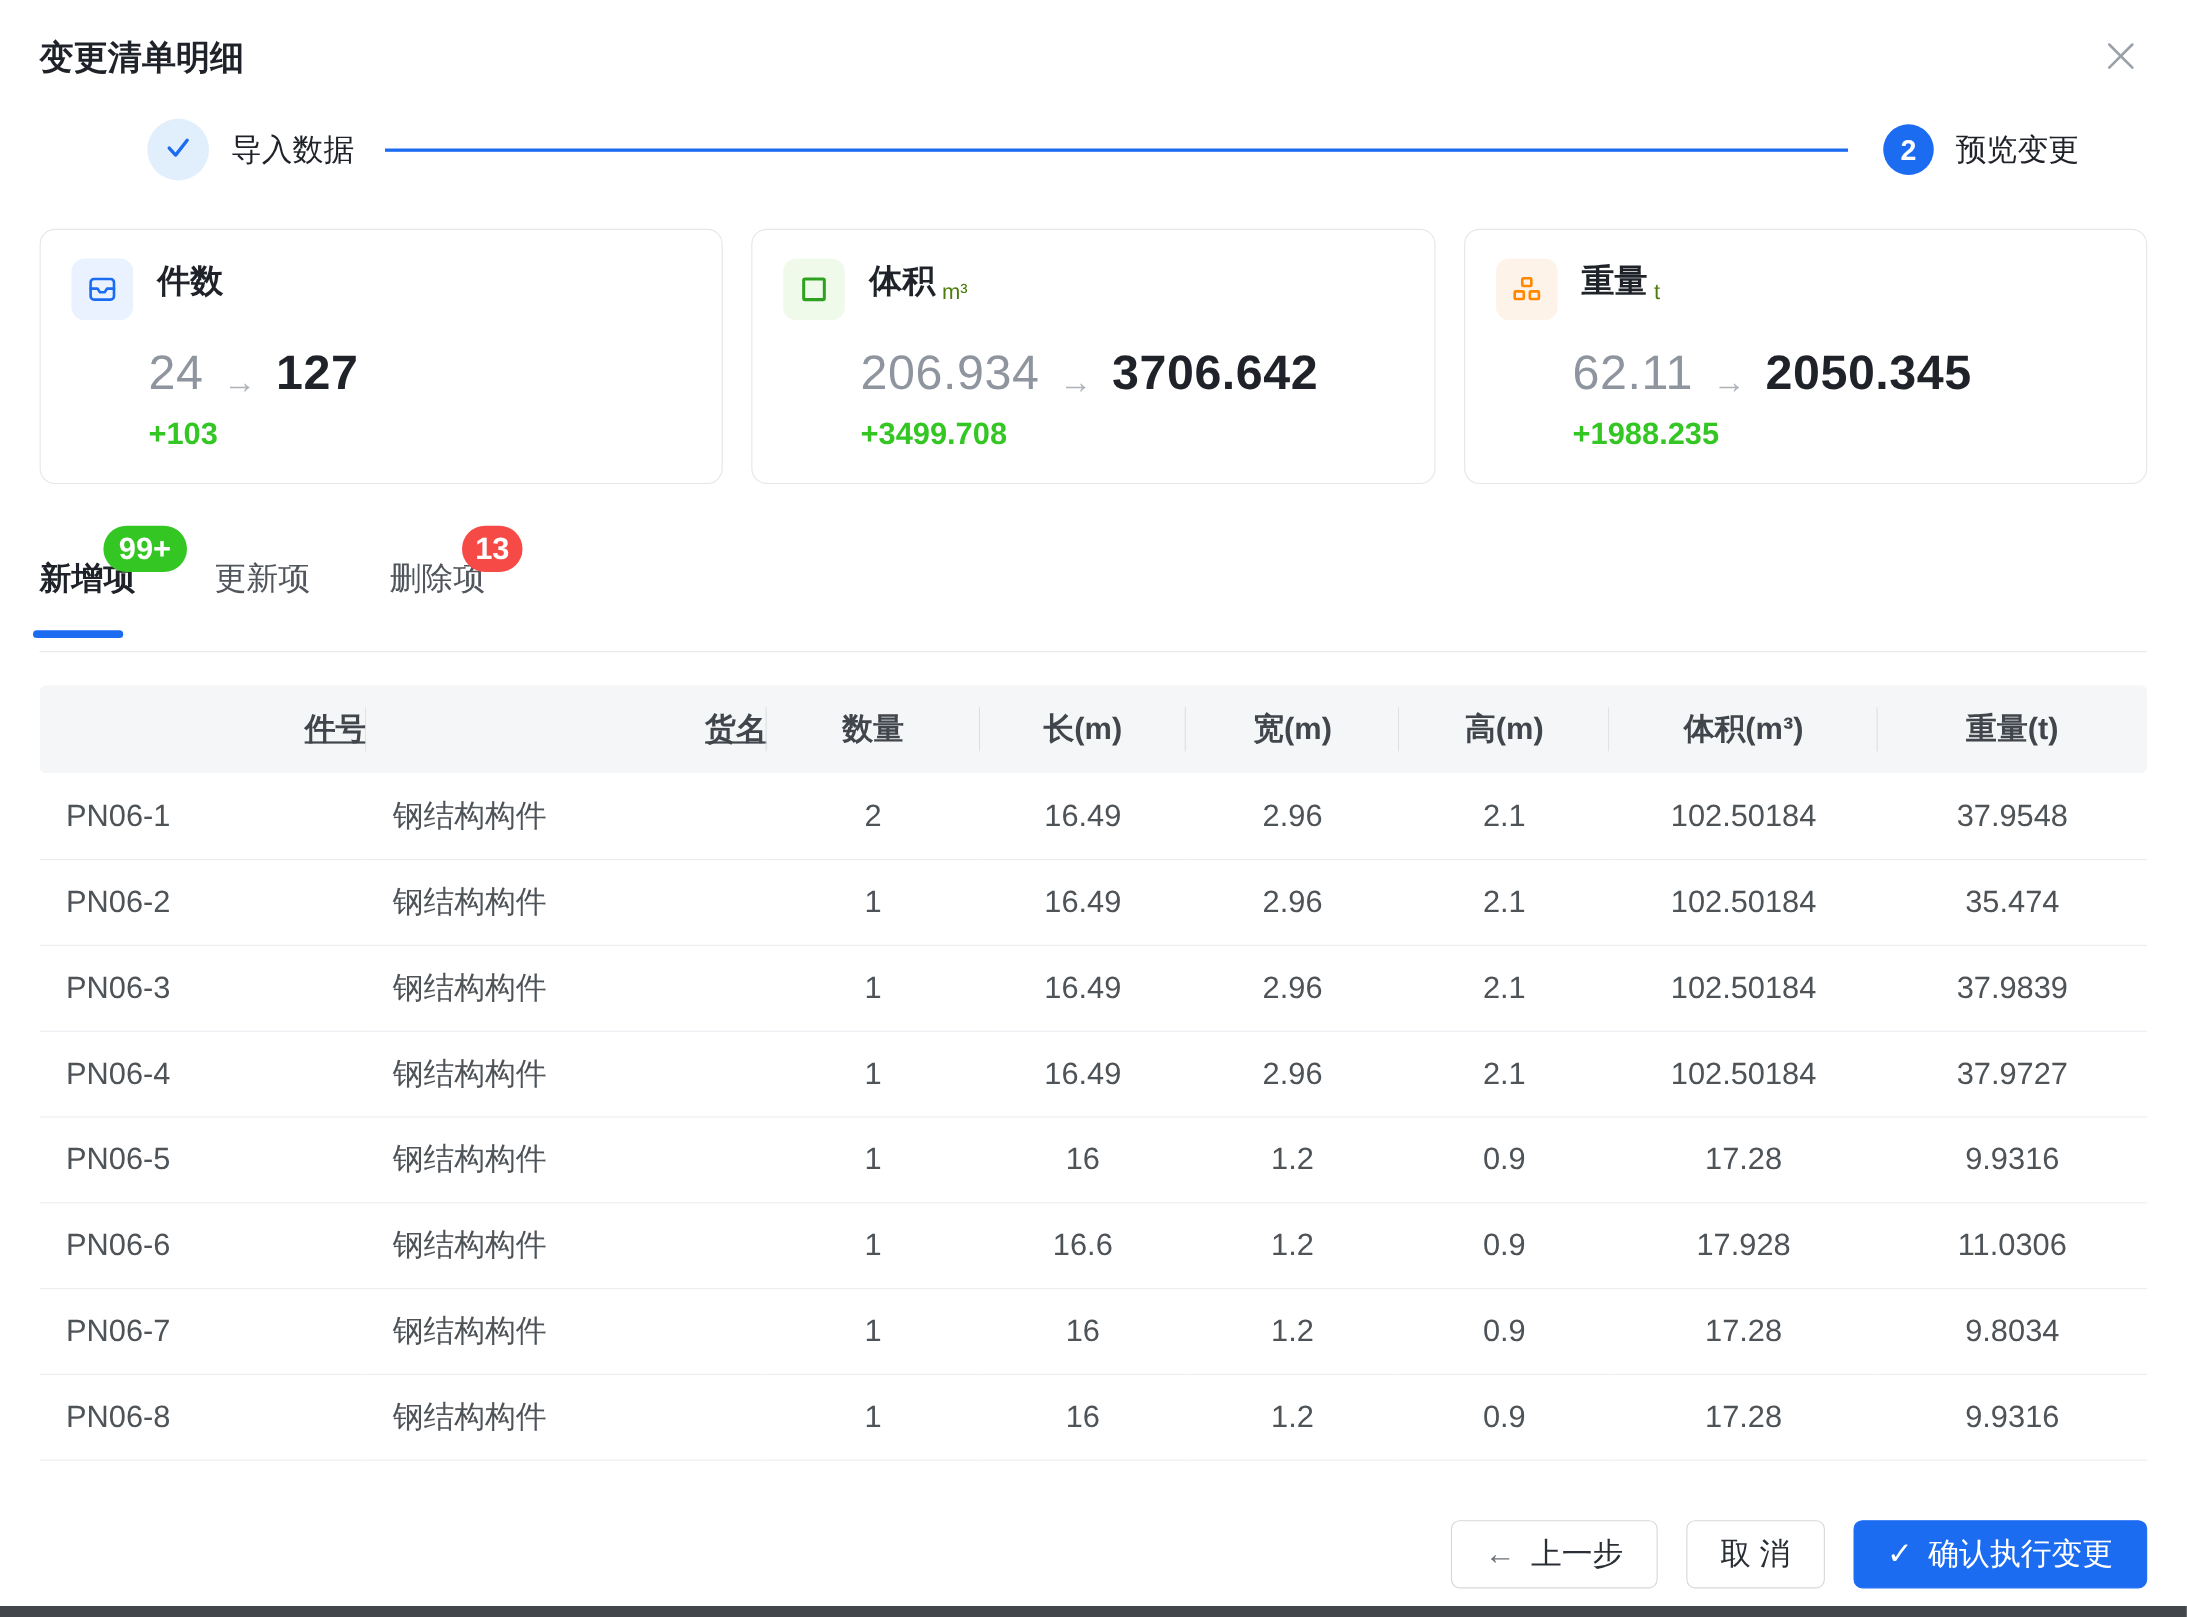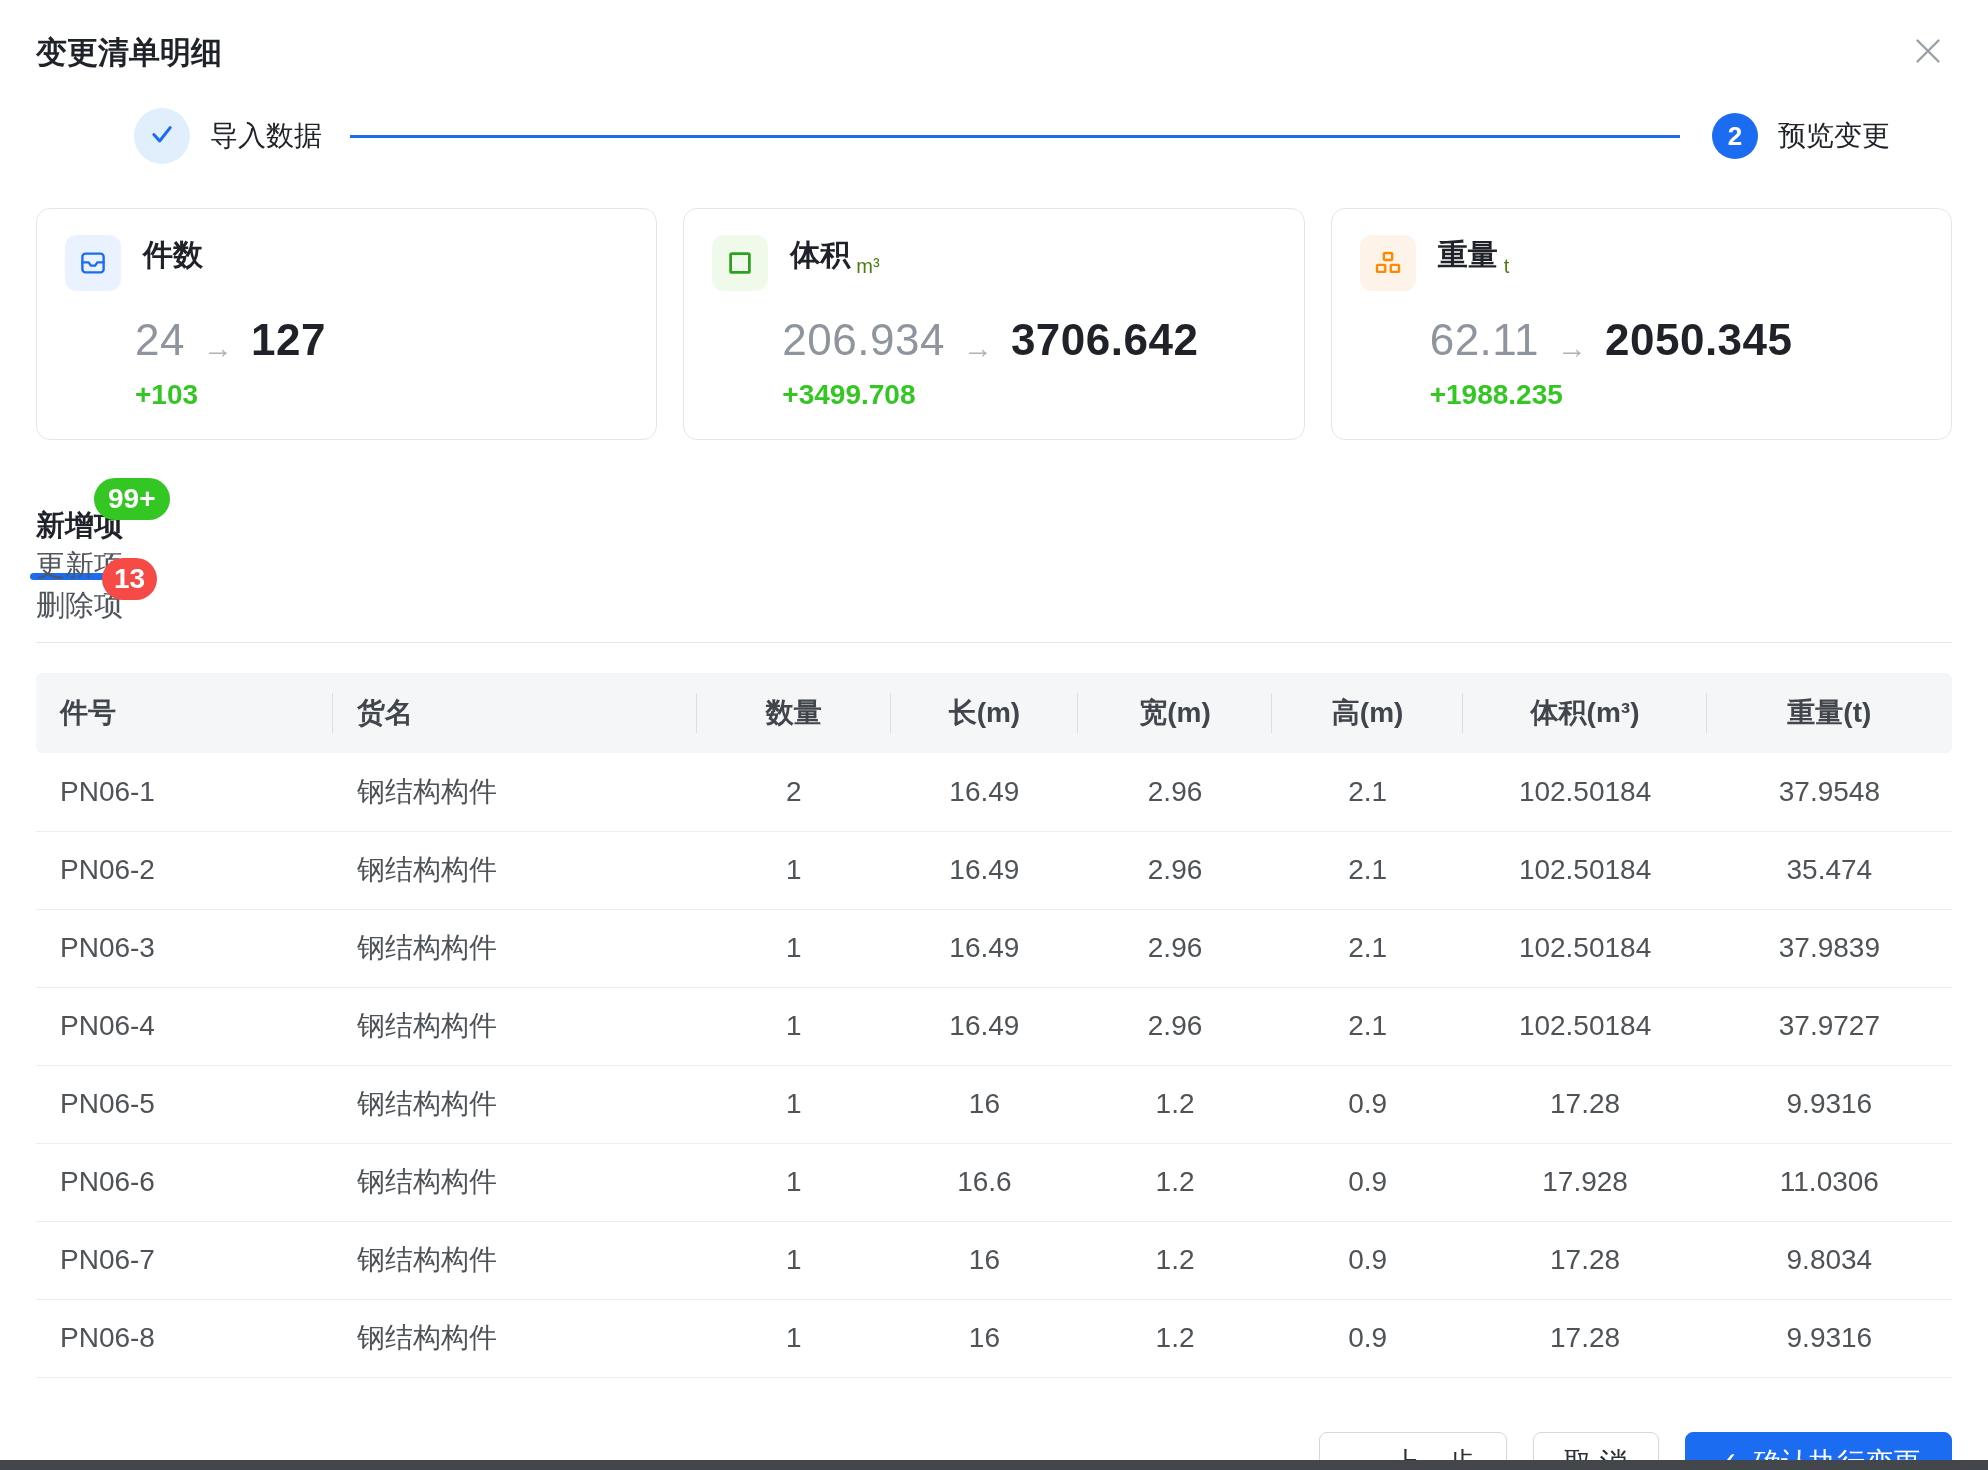--- a/index.html
+++ b/index.html
@@ -53,21 +53,21 @@
   .card-label { font-size: 30px; font-weight: 700; color: #1f2329; margin-left: 22px; }
   .card-unit { font-size: 20px; color: #4d7c0f; margin-left: 6px; align-self: center; margin-top: 6px; }
   .card-values { margin-top: 24px; padding-left: 70px; display: flex; align-items: flex-end; }
   .val-old { font-size: 44px; color: #8f959e; letter-spacing: 0.5px; }
   .val-arrow { font-size: 30px; color: #aeb3b9; margin: 0 18px; }
   .val-new { font-size: 44px; font-weight: 700; color: #1f2329; letter-spacing: 0.5px; }
   .card-delta { margin-top: 14px; padding-left: 70px; font-size: 28px; font-weight: 600; color: #34c724; }
 
   
   .tabs { margin-top: 66px; position: relative; display: flex; align-items: flex-start;
-          border-bottom: 1px solid #e5e6eb; padding-bottom: 16px; flex-direction: column; }
+          border-bottom: 1px solid #e5e6eb; padding-bottom: 46px; }
   .tab { position: relative; font-size: 29px; color: #51565d; margin-right: 72px;
          background: transparent; border: none; cursor: pointer;
          font-family: inherit; }
   .tab.active { color: #1f2329; font-weight: 600; }
   .tab-underline { display: none; }
   .tab.active .tab-underline {
     display: block; position: absolute; left: -6px; bottom: -34px;
     width: 82px; height: 7px; border-radius: 3.5px; background: #1c6cf2;
   }
   .badge {
@@ -80,21 +80,21 @@
   .badge--red { background: #f54a45; left: 66px; padding: 0 12px; }
 
   
   .grid { margin-top: 30px; width: 100%; border-collapse: collapse; table-layout: fixed; }
   .grid thead th {
     background: #f5f6f7; height: 80px; font-size: 28px; font-weight: 700; color: #41464c;
     position: relative; text-align: center;
   }
   .grid thead th:first-child { border-top-left-radius: 6px; border-bottom-left-radius: 6px; }
   .grid thead th:last-child { border-top-right-radius: 6px; border-bottom-right-radius: 6px; }
-  .grid thead th.left { text-align: left; padding-left: 24px; }
+  .grid thead th.left { text-align: right; padding-left: 24px; text-decoration: underline; }
   .grid thead th::after {
     content: ""; position: absolute; right: 0; top: 20px; bottom: 20px; width: 1px; background: #dcdee0;
   }
   .grid thead th:last-child::after { display: none; }
   .grid tbody td {
     height: 78px; font-size: 28px; color: #4e5358; border-bottom: 1px solid #ebedf0;
     text-align: center; white-space: nowrap; overflow: hidden;
   }
   .grid tbody td.left { text-align: left; padding-left: 24px; }
 

